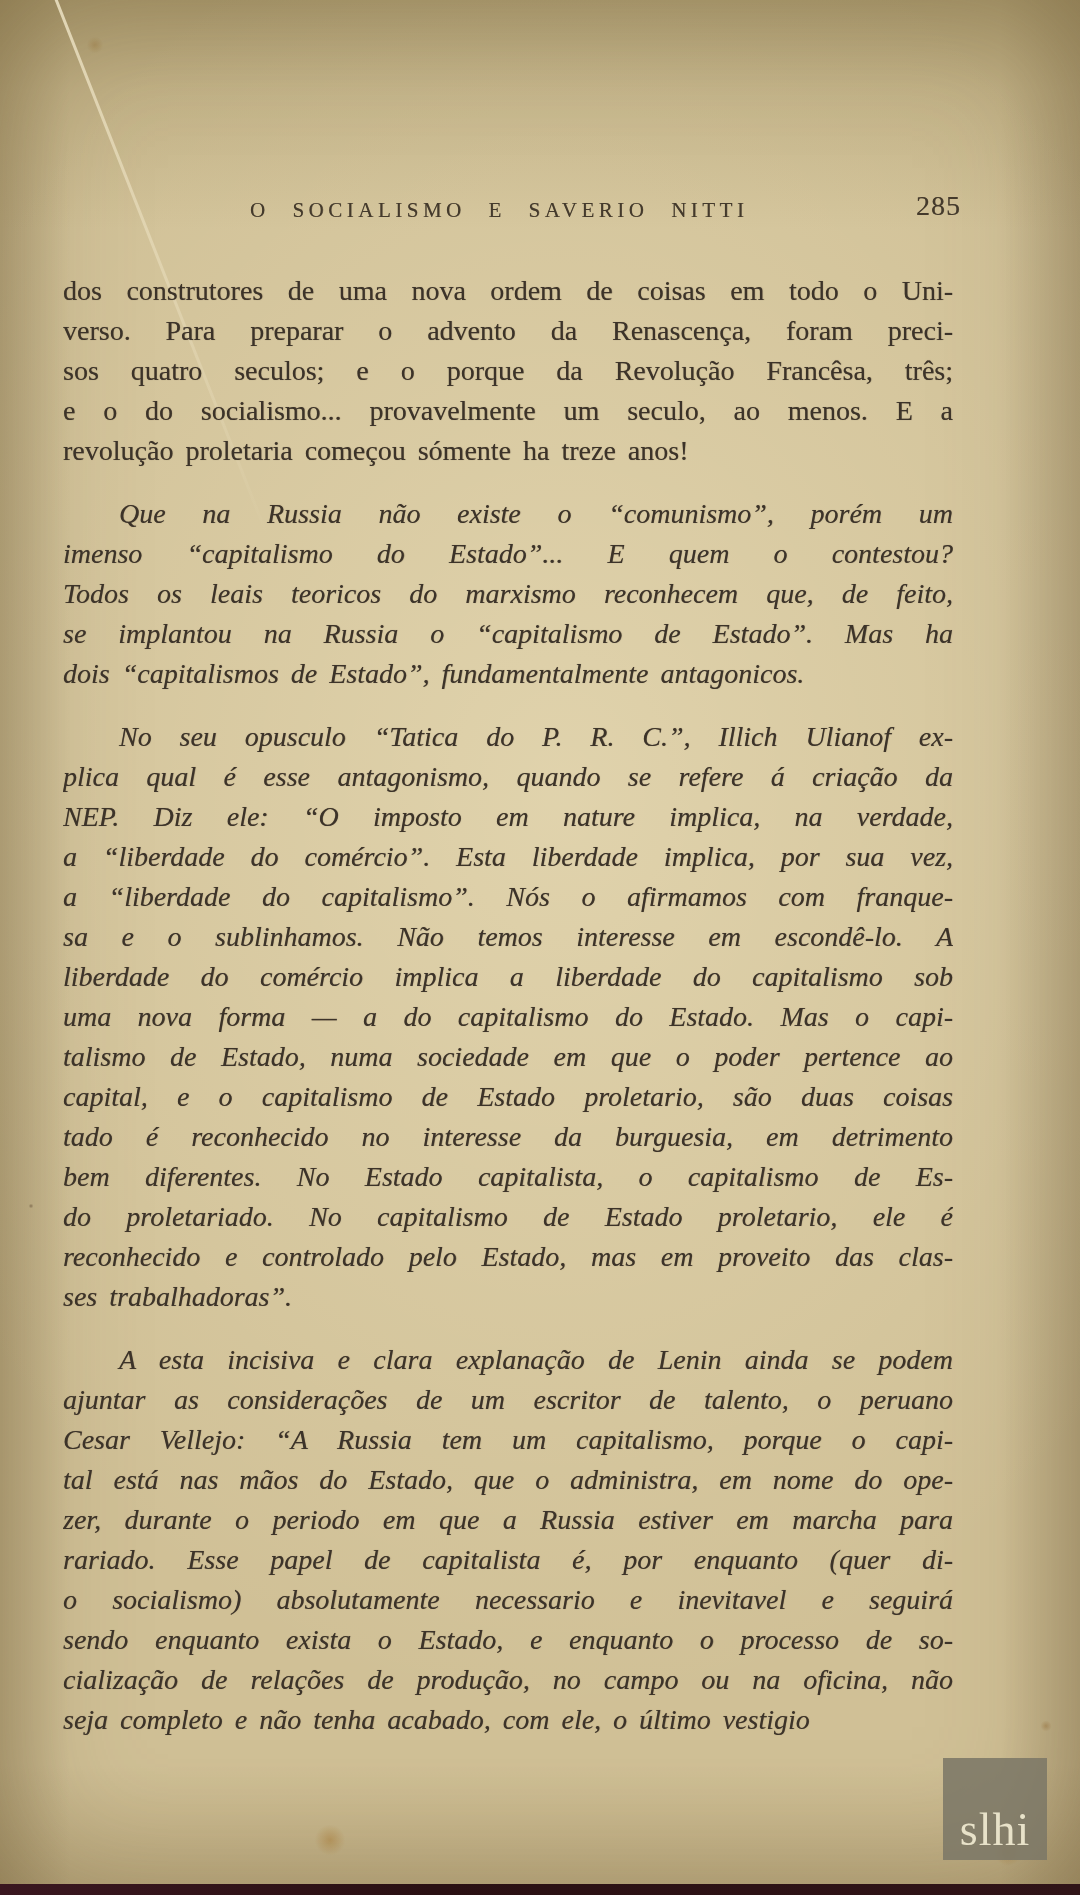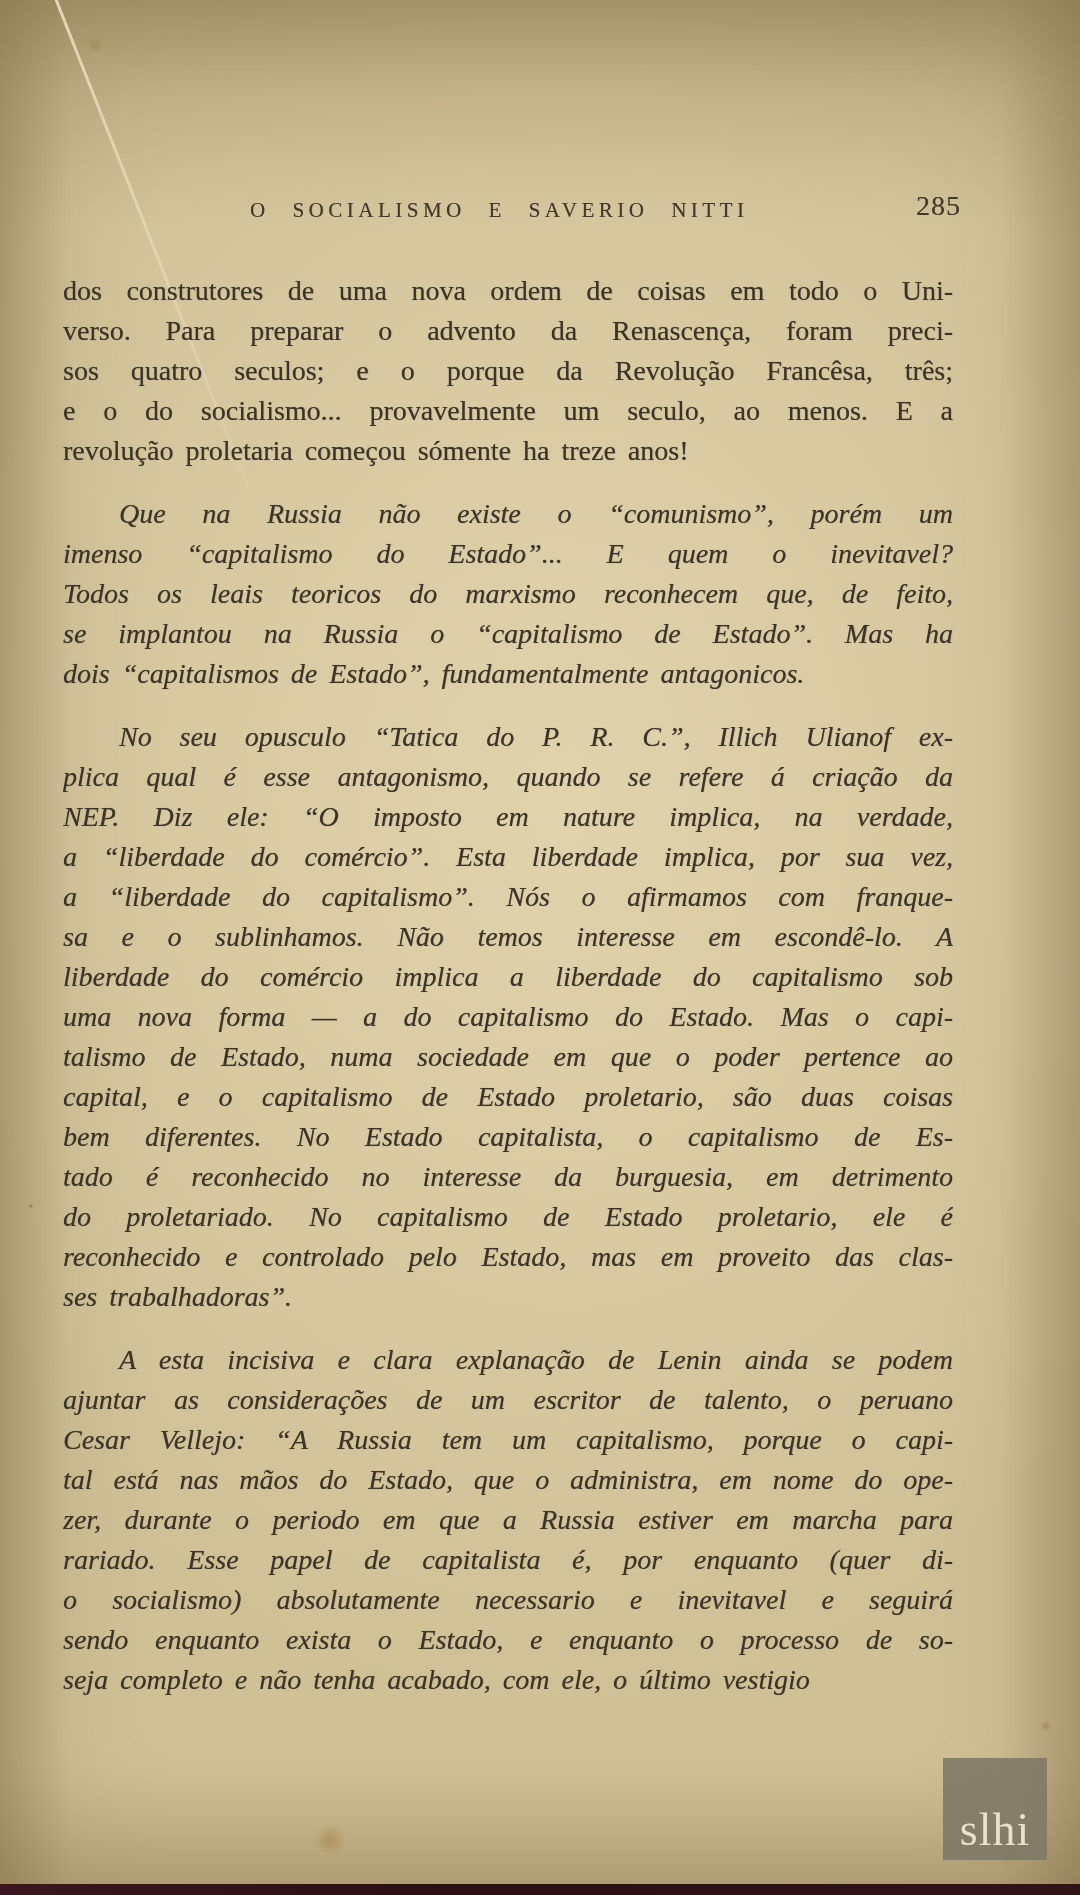--- a/index.html
+++ b/index.html
@@ -86,51 +86,52 @@
   <div class="text-block">
       <div class="para">
         <div class="line">dos construtores de uma nova ordem de coisas em todo o Uni-</div>
         <div class="line">verso. Para preparar o advento da Renascença, foram preci-</div>
         <div class="line">sos quatro seculos; e o porque da Revolução Francêsa, três;</div>
         <div class="line">e o do socialismo... provavelmente um seculo, ao menos. E a</div>
         <div class="line loose">revolução proletaria começou sómente ha treze anos!</div>
       </div>
       <div class="para indent">
         <div class="line">Que na Russia não existe o “comunismo”, porém um</div>
-        <div class="line">imenso “capitalismo do Estado”... E quem o inevitavel?</div>
+        <div class="line">imenso “capitalismo do Estado”... E quem o contestou?</div>
         <div class="line">Todos os leais teoricos do marxismo reconhecem que, de feito,</div>
         <div class="line">se implantou na Russia o “capitalismo de Estado”. Mas ha</div>
         <div class="line loose">dois “capitalismos de Estado”, fundamentalmente antagonicos.</div>
       </div>
       <div class="para indent">
         <div class="line">No seu opusculo “Tatica do P. R. C.”, Illich Ulianof ex-</div>
         <div class="line">plica qual é esse antagonismo, quando se refere á criação da</div>
         <div class="line">NEP. Diz ele: “O imposto em nature implica, na verdade,</div>
         <div class="line">a “liberdade do comércio”. Esta liberdade implica, por sua vez,</div>
         <div class="line">a “liberdade do capitalismo”. Nós o afirmamos com franque-</div>
         <div class="line">sa e o sublinhamos. Não temos interesse em escondê-lo. A</div>
         <div class="line">liberdade do comércio implica a liberdade do capitalismo sob</div>
         <div class="line">uma nova forma — a do capitalismo do Estado. Mas o capi-</div>
         <div class="line">talismo de Estado, numa sociedade em que o poder pertence ao</div>
         <div class="line">capital, e o capitalismo de Estado proletario, são duas coisas</div>
+        <div class="line">tado é reconhecido no interesse da burguesia, em detrimento</div>
         <div class="line">bem diferentes. No Estado capitalista, o capitalismo de Es-</div>
-        <div class="line">tado é reconhecido no interesse da burguesia, em detrimento</div>
         <div class="line">do proletariado. No capitalismo de Estado proletario, ele é</div>
         <div class="line">reconhecido e controlado pelo Estado, mas em proveito das clas-</div>
         <div class="line loose">ses trabalhadoras”.</div>
       </div>
       <div class="para indent">
         <div class="line">A esta incisiva e clara explanação de Lenin ainda se podem</div>
         <div class="line">ajuntar as considerações de um escritor de talento, o peruano</div>
         <div class="line">Cesar Vellejo: “A Russia tem um capitalismo, porque o capi-</div>
         <div class="line">tal está nas mãos do Estado, que o administra, em nome do ope-</div>
         <div class="line">zer, durante o periodo em que a Russia estiver em marcha para</div>
         <div class="line">rariado. Esse papel de capitalista é, por enquanto (quer di-</div>
         <div class="line">o socialismo) absolutamente necessario e inevitavel e seguirá</div>
         <div class="line">sendo enquanto exista o Estado, e enquanto o processo de so-</div>
+        <div class="line">cialização de relações de produção, no campo ou na oficina, não</div>
         <div class="line loose">seja completo e não tenha acabado, com ele, o último vestigio</div>
       </div>
     </div>
 
   <div class="watermark">
     <span class="watermark-text">slhi</span>
   </div>
 
   <div class="bottom-strip"></div>
 </div>

